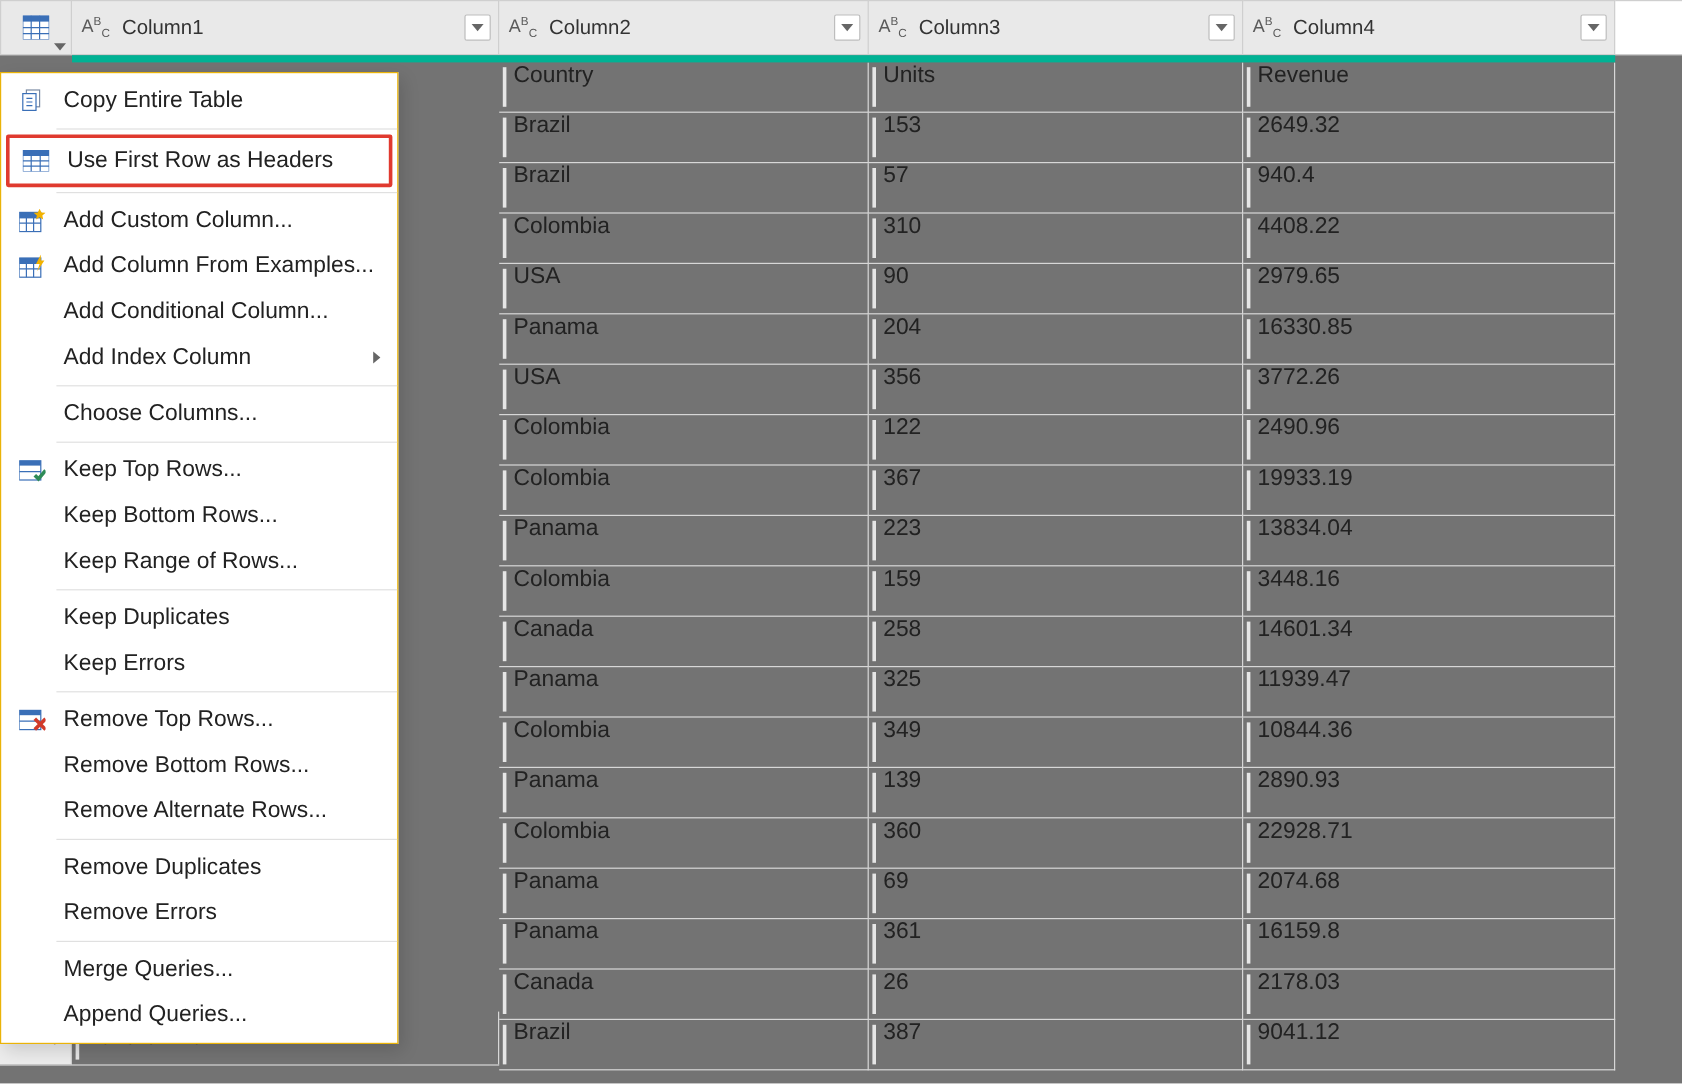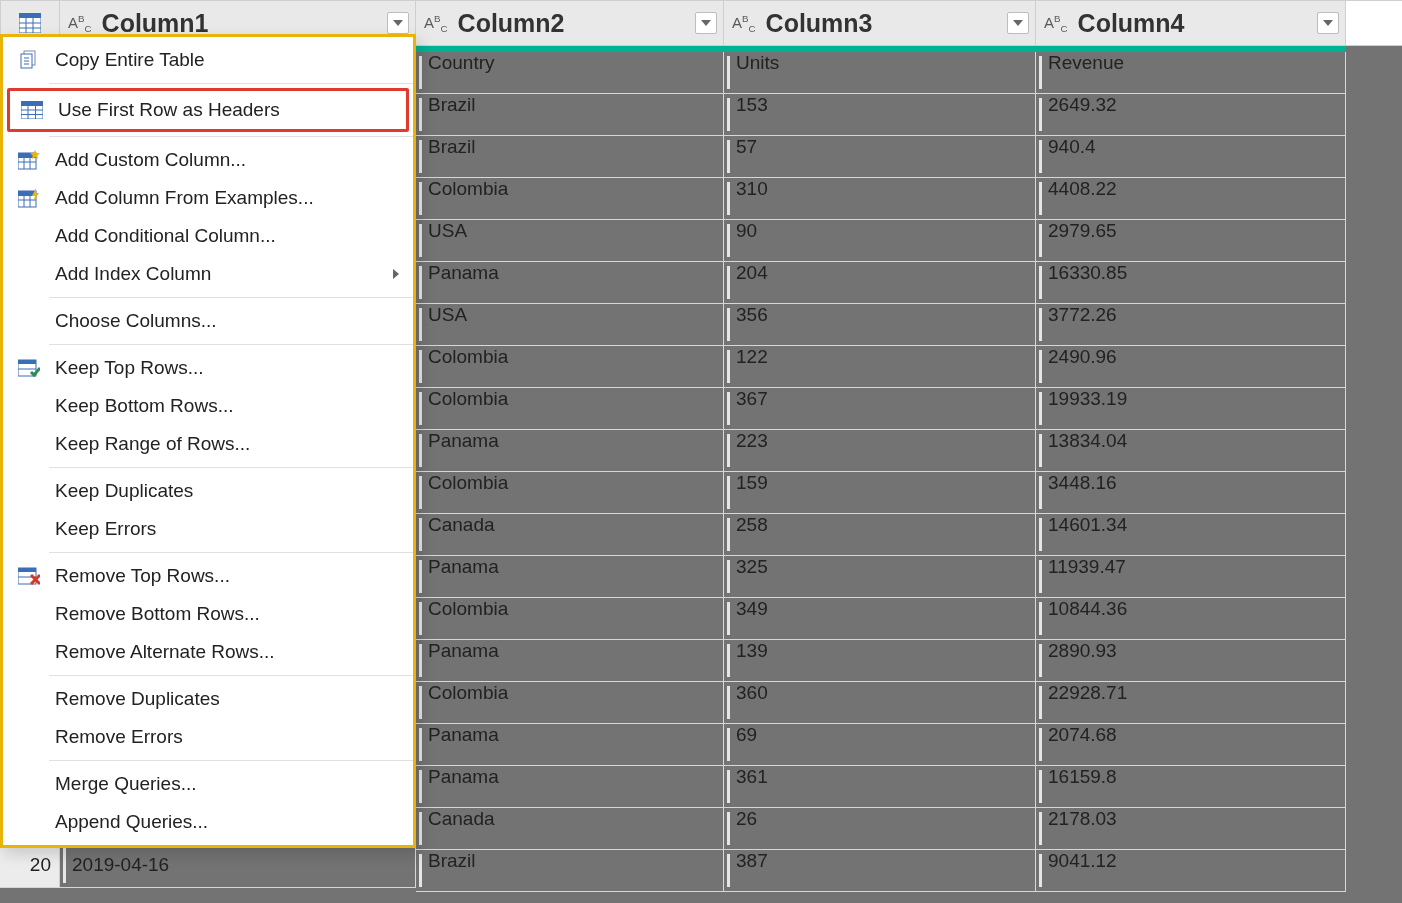--- a/index.html
+++ b/index.html
@@ -35,21 +35,21 @@
     display:flex; align-items:center;
     border-right:1px solid #cfcfcf;
     border-top:1px solid #cfcfcf;
     padding: 0 6px 0 8px;
     position:relative;
   }
   .hdr .colhead .type {
     color:#5a5a5a; font-size:15px; margin-right:10px;
     font-family: "Segoe UI", Arial, sans-serif;
   }
-  .hdr .colhead .name { font-weight:700; color:#333; font-size:25px; }
+  .hdr .colhead .name { font-weight:400; color:#333; font-size:17px; }
   .hdr .colhead .filter {
     margin-left:auto;
     width:22px;height:22px;border:1px solid #bdbdbd;background:#fff;
     display:flex;align-items:center;justify-content:center;border-radius:2px;
   }
   .hdr .colhead .filter::after{
     content:""; width:0;height:0;border-left:5px solid transparent;border-right:5px solid transparent;border-top:6px solid #666;
   }
 
   
@@ -78,22 +78,22 @@
     display:flex; align-items:flex-start; padding:0 12px;
     position:relative;
   }
   .row .cell::before{
     content:""; position:absolute; left:3px; top:4px; bottom:4px; width:3px; background:#e6e6e6;
   }
   
 
   
   .menu {
-    position:absolute; top:34px; left:0px;
-    width:416px; background:#fff; border:3px solid #eab308;
+    position:absolute; top:60px; left:0px;
+    width:332px; background:#fff; border:1px solid #eab308;
     box-shadow: 4px 6px 14px rgba(0,0,0,0.15);
     padding: 4px 0;
     z-index: 10;
   }
   .menu .item {
     display:flex; align-items:center;
     height:38px; padding:0 14px 0 8px;
     color:#222; font-size:19px;
     position:relative;
     cursor: default;

